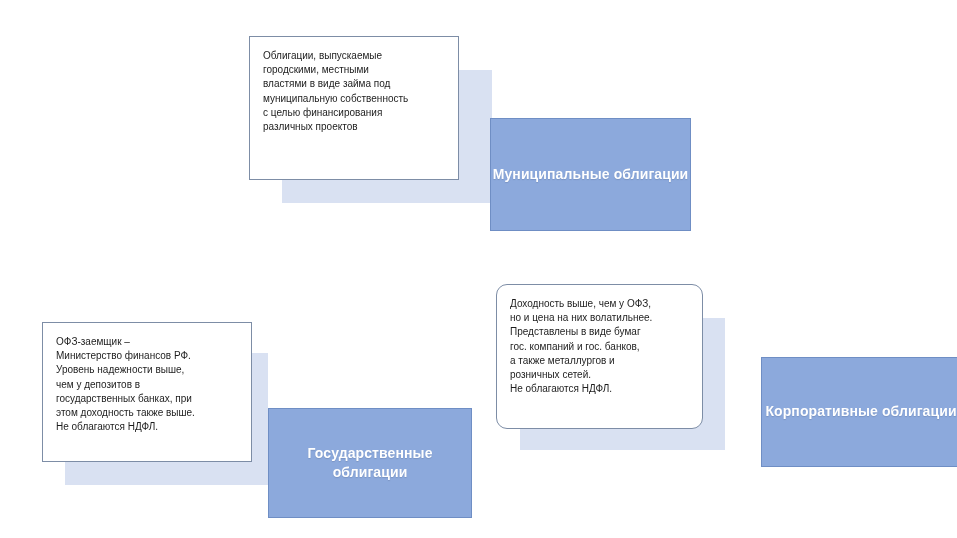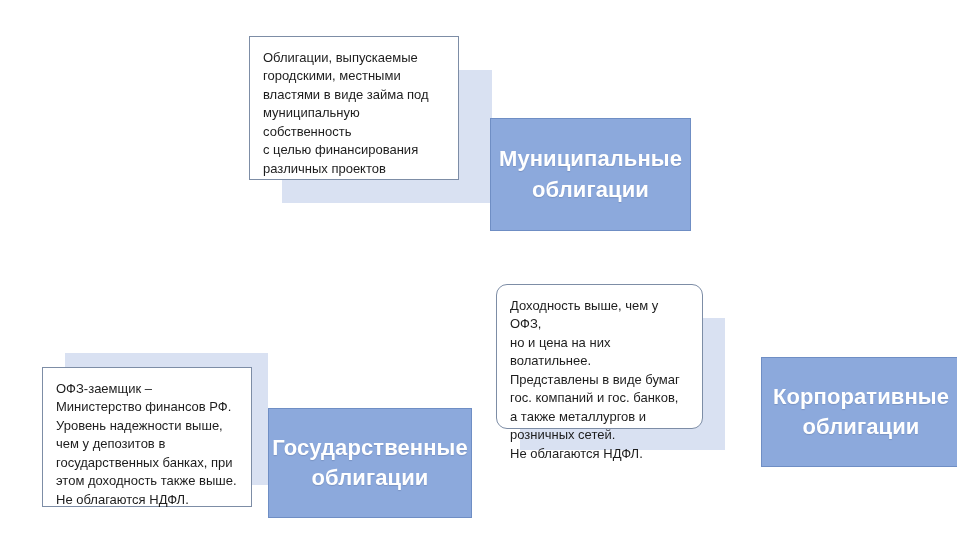--- a/index.html
+++ b/index.html
@@ -31,44 +31,44 @@
     position: absolute;
     background: #ffffff;
     border: 1px solid #7d8da6;
     box-sizing: border-box;
     z-index: 3;
     padding: 12px 13px 10px 13px;
   }
   .callout p {
     margin: 0;
     color: #1d1d1d;
-    font-size: 13px;
+    font-size: 10px;
     line-height: 1.42;
     white-space: pre-line;
   }
   #callout-muni { left: 249px; top: 36px;  width: 210px; height: 144px; }
-  #callout-gov  { left: 42px;  top: 322px; width: 210px; height: 140px; margin-top: 45px; }
+  #callout-gov  { left: 42px;  top: 322px; width: 210px; height: 140px; }
   #callout-corp { left: 496px; top: 284px; width: 207px; height: 145px; border-radius: 11px; }
 
   
   .heading-box {
     position: absolute;
     background: #8ca9dc;
     border: 1px solid #6f8ec4;
     box-sizing: border-box;
     z-index: 2;
     display: flex;
     align-items: center;
     justify-content: center;
     text-align: center;
   }
   .heading-box span {
     color: #ffffff;
     font-weight: bold;
-    font-size: 22px;
+    font-size: 14px;
     line-height: 1.38;
     letter-spacing: 0.1px;
     text-shadow: 0 1px 1px rgba(90,110,150,0.35);
   }
   #box-muni { left: 490px; top: 118px; width: 201px; height: 113px; }
   #box-gov  { left: 268px; top: 408px; width: 204px; height: 110px; justify-content: flex-end; }
   #box-corp { left: 761px; top: 357px; width: 200px; height: 110px; }
 </style>
 </head>
 <body>

